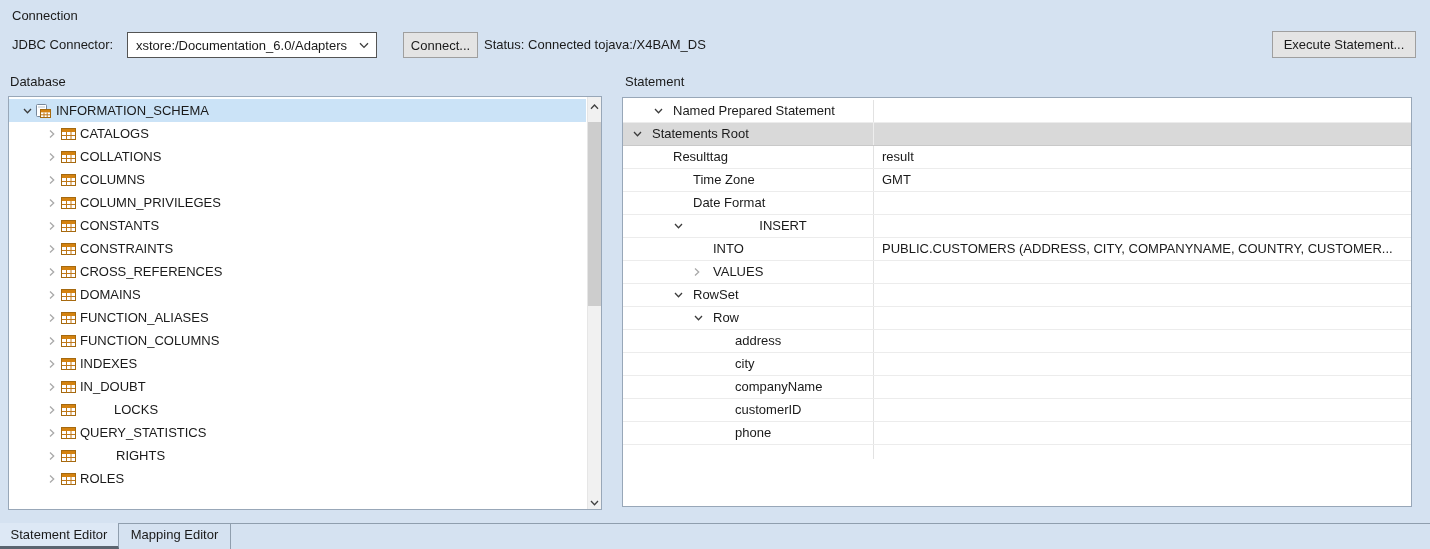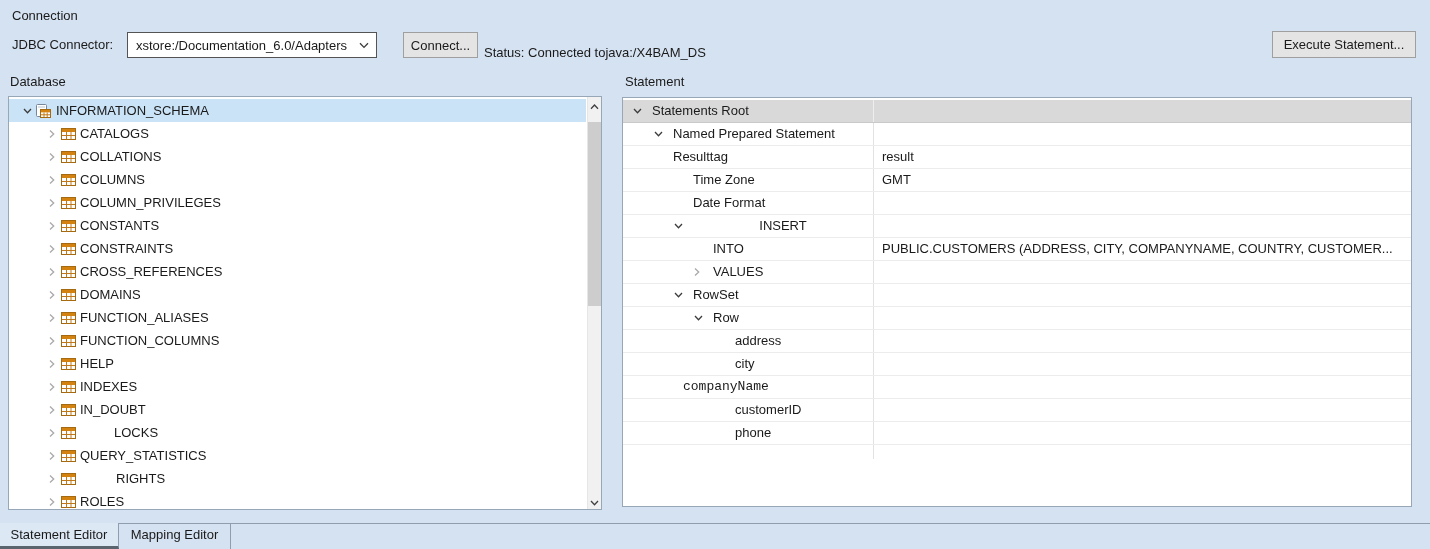--- a/index.html
+++ b/index.html
@@ -28,21 +28,21 @@
   .combo-chev { display:inline-flex; margin-left:6px; }
 
   .btn {
     position:absolute; background:#e4e4e4; border:1px solid #9f9f9f;
     font-family:"Liberation Sans", sans-serif; font-size:13px; color:#1a1a1a;
     text-align:center; white-space:nowrap; cursor:default;
   }
   #connect-button { left:403px; top:32px; width:75px; height:26px; }
   #execute-button { left:1272px; top:31px; width:144px; height:27px; }
 
-  #status-text { position:absolute; left:484px; top:40px; height:26px; line-height:26px; white-space:nowrap; }
+  #status-text { position:absolute; left:484px; top:32px; height:26px; line-height:26px; white-space:nowrap; }
 
   .panel { position:absolute; background:#ffffff; border:1px solid #98a7b8; overflow:hidden; }
   #database-panel { left:8px; top:96px; width:594px; height:414px; }
   #statement-panel { left:622px; top:97px; width:790px; height:410px; }
 
   .tree { position:absolute; left:0; top:0; right:15px; bottom:0; padding-top:2px; overflow:hidden; }
   .tree-row { position:relative; height:23px; line-height:23px; white-space:nowrap; }
   .tree-row.selected { background:#cbe3f7; }
   .chev { position:absolute; top:50%; transform:translateY(-50%); display:inline-flex; }
   .ticon { position:absolute; top:50%; transform:translateY(-50%); display:inline-flex; }
@@ -270,37 +270,20 @@
         <span class="ticon" style="left:52px">
           <svg width="15" height="12" viewBox="0 0 15 12">
             <rect x="0.5" y="0.5" width="14" height="11" fill="#fff" stroke="#a5690f"></rect>
             <rect x="1" y="1" width="13" height="3" fill="#d4820f"></rect>
             <line x1="5.5" y1="4" x2="5.5" y2="11.5" stroke="#c07818"></line>
             <line x1="10" y1="4" x2="10" y2="11.5" stroke="#c07818"></line>
             <line x1="1" y1="7.5" x2="14" y2="7.5" stroke="#c07818"></line>
           </svg>
         </span>
         <span class="tlabel" style="padding-left:71px">FUNCTION_COLUMNS</span>
-      </div>
-      <div class="tree-row">
-        <span class="chev" style="left:40px">
-          <svg width="6" height="9" viewBox="0 0 6 9">
-            <path d="M1 1 L4.7 4.5 L1 8" fill="none" stroke="#a9a9a9" stroke-width="1.3"></path>
-          </svg>
-        </span>
-        <span class="ticon" style="left:52px">
-          <svg width="15" height="12" viewBox="0 0 15 12">
-            <rect x="0.5" y="0.5" width="14" height="11" fill="#fff" stroke="#a5690f"></rect>
-            <rect x="1" y="1" width="13" height="3" fill="#d4820f"></rect>
-            <line x1="5.5" y1="4" x2="5.5" y2="11.5" stroke="#c07818"></line>
-            <line x1="10" y1="4" x2="10" y2="11.5" stroke="#c07818"></line>
-            <line x1="1" y1="7.5" x2="14" y2="7.5" stroke="#c07818"></line>
-          </svg>
-        </span>
-        <span class="tlabel" style="padding-left:71px">HELP</span>
       </div>
       <div class="tree-row">
         <span class="chev" style="left:40px">
           <svg width="6" height="9" viewBox="0 0 6 9">
             <path d="M1 1 L4.7 4.5 L1 8" fill="none" stroke="#a9a9a9" stroke-width="1.3"></path>
           </svg>
         </span>
         <span class="ticon" style="left:52px">
           <svg width="15" height="12" viewBox="0 0 15 12">
             <rect x="0.5" y="0.5" width="14" height="11" fill="#fff" stroke="#a5690f"></rect>
@@ -409,44 +392,44 @@
       <span><svg width="9" height="6" viewBox="0 0 9 6">
             <path d="M1 1 L4.5 4.7 L8 1" fill="none" stroke="#404040" stroke-width="1.3"></path>
           </svg></span>
     </div>
   </div>
 </div>
 
 <div class="section-label" id="statement-label">Statement</div>
 <div class="panel" id="statement-panel">
   <div class="stmt-rows">
+      <div class="stmt-row">
+        <div class="stmt-name">
+          <span class="chev" style="left: 31px;">
+            <svg width="9" height="6" viewBox="0 0 9 6">
+              <path d="M1 1 L4.5 4.7 L8 1" fill="none" stroke="#3c3c3c" stroke-width="1.3"></path>
+            </svg>
+          </span>
+          <span class="tlabel" style="padding-left: 50px;">Named Prepared Statement</span>
+        </div>
+        <div class="stmt-value"></div>
+      </div>
       <div class="stmt-row header">
         <div class="stmt-name">
           <span class="chev" style="left: 10px;">
             <svg width="9" height="6" viewBox="0 0 9 6">
               <path d="M1 1 L4.5 4.7 L8 1" fill="none" stroke="#3c3c3c" stroke-width="1.3"></path>
             </svg>
           </span>
           <span class="tlabel" style="padding-left: 29px;">Statements Root</span>
         </div>
         <div class="stmt-value"></div>
       </div>
       <div class="stmt-row">
         <div class="stmt-name">
-          <span class="chev" style="left: 31px;">
-            <svg width="9" height="6" viewBox="0 0 9 6">
-              <path d="M1 1 L4.5 4.7 L8 1" fill="none" stroke="#3c3c3c" stroke-width="1.3"></path>
-            </svg>
-          </span>
-          <span class="tlabel" style="padding-left: 50px;">Named Prepared Statement</span>
-        </div>
-        <div class="stmt-value"></div>
-      </div>
-      <div class="stmt-row">
-        <div class="stmt-name">
           <span class="tlabel" style="padding-left: 50px;">Resulttag</span>
         </div>
         <div class="stmt-value">result</div>
       </div>
       <div class="stmt-row">
         <div class="stmt-name">
           <span class="tlabel" style="padding-left: 70px;">Time Zone</span>
         </div>
         <div class="stmt-value">GMT</div>
       </div>
@@ -513,21 +496,21 @@
         <div class="stmt-value"></div>
       </div>
       <div class="stmt-row">
         <div class="stmt-name">
           <span class="tlabel" style="padding-left: 112px;">city</span>
         </div>
         <div class="stmt-value"></div>
       </div>
       <div class="stmt-row">
         <div class="stmt-name">
-          <span class="tlabel" style="padding-left: 60px; font-family: Liberation Mono, monospace;">companyName</span>
+          <span class="tlabel" style="padding-left: 112px;">companyName</span>
         </div>
         <div class="stmt-value"></div>
       </div>
       <div class="stmt-row">
         <div class="stmt-name">
           <span class="tlabel" style="padding-left: 112px;">customerID</span>
         </div>
         <div class="stmt-value"></div>
       </div>
       <div class="stmt-row">

